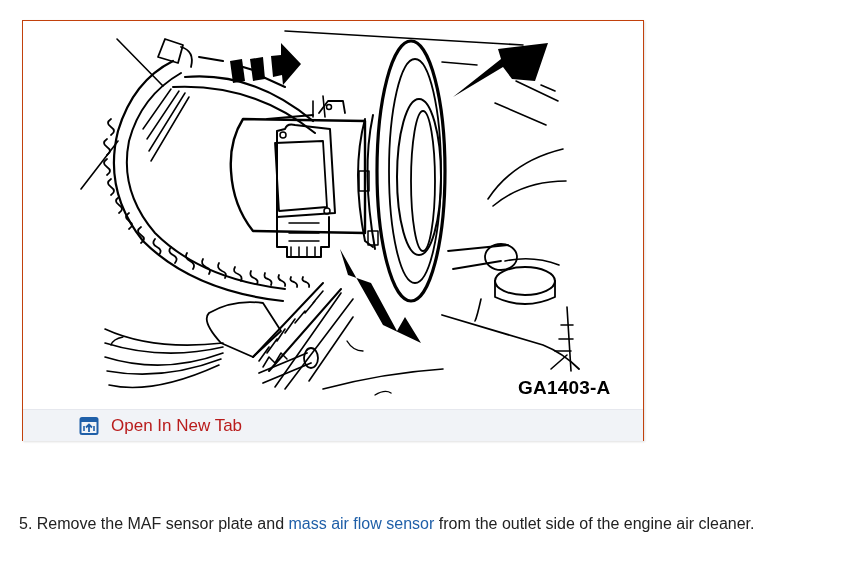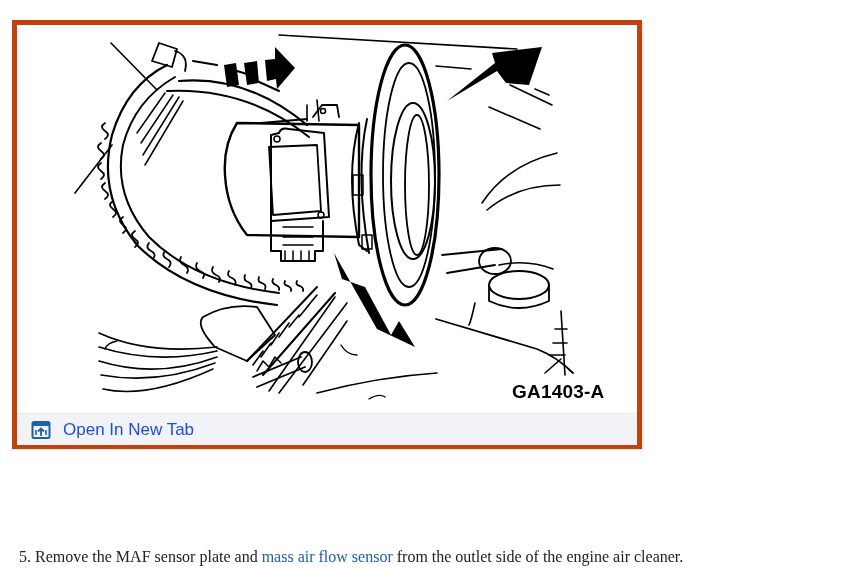--- a/index.html
+++ b/index.html
@@ -1,45 +1,46 @@
 <!DOCTYPE html>
 <html><head>
   <meta charset="utf-8">
   <style>
     html, body { margin: 0; padding: 0; background: #ffffff; }
     body { width: 865px; height: 568px; position: relative; overflow: hidden;
            font-family: "Liberation Sans", sans-serif; }
     .figure {
-      position: absolute; left: 12px; top: 20px; width: 620px; height: 419px;
-      border: 5px solid #c2410c; background: #ffffff;
+      position: absolute; left: 22px; top: 20px; width: 620px; height: 419px;
+      border: 1px solid #c2410c; background: #ffffff;
       box-shadow: 1px 1px 2px rgba(0,0,0,0.12);
     }
     .diagram { position: absolute; left: 0; top: 0; width: 620px; height: 388px; }
     .diagram svg { display: block; }
     .diagram-label {
       position: absolute; left: 495px; top: 356px;
       font-family: "Liberation Sans", sans-serif; font-weight: bold;
       font-size: 19px; color: #000; letter-spacing: 0.2px;
     }
     .figure-footer {
       position: absolute; left: 0; top: 388px; width: 620px; height: 31px;
       background: #f1f3f7; border-top: 1px solid #e6e8ee;
     }
     .footer-link {
       position: absolute; top: 0; height: 31px; display: flex; align-items: center;
-      color: #1d4ed8; font-size: 17px; text-decoration: none; cursor: pointer;
+      color: #b91c1c; font-size: 17px; text-decoration: none; cursor: pointer;
       font-family: "Liberation Sans", sans-serif;
+      margin-left: 42px;
     }
     .open-tab { left: 14px; }
     .open-tab .icon { width: 20px; height: 20px; margin-right: 12px; display: inline-block; }
     .zoom-print { right: 6px; }
     .zoom-print .icon { width: 23px; height: 23px; margin-right: 3px; display: inline-block; }
     .caption {
-      position: absolute; left: 19px; top: 548px; font-size: 16px; color: #222222;
-      font-family: Liberation Serif, serif; white-space: nowrap;
+      position: absolute; left: 19px; top: 515px; font-size: 16px; color: #222222;
+      font-family: Liberation Sans, sans-serif; white-space: nowrap;
     }
     .caption a { color: #1f5fa8; text-decoration: none; cursor: pointer; }
   </style>
 </head>
 <body>
 
 <div class="figure">
   <div class="diagram">
     <svg width="620" height="388" viewBox="0 0 620 388" xmlns="http://www.w3.org/2000/svg" fill="none" stroke="#000" stroke-width="2" stroke-linecap="round" stroke-linejoin="round">
 

